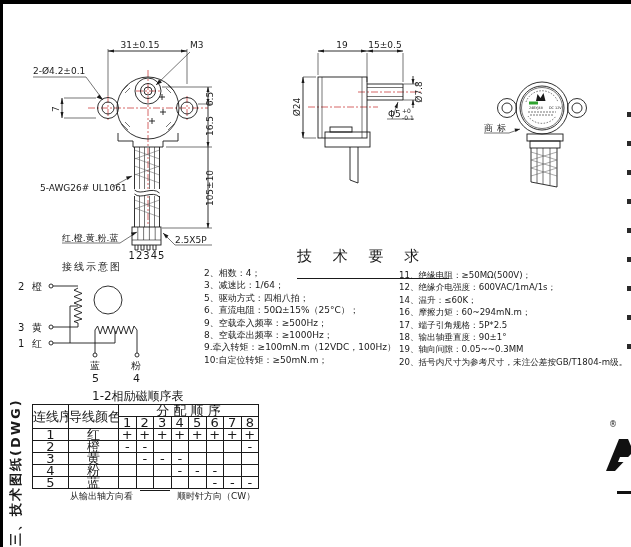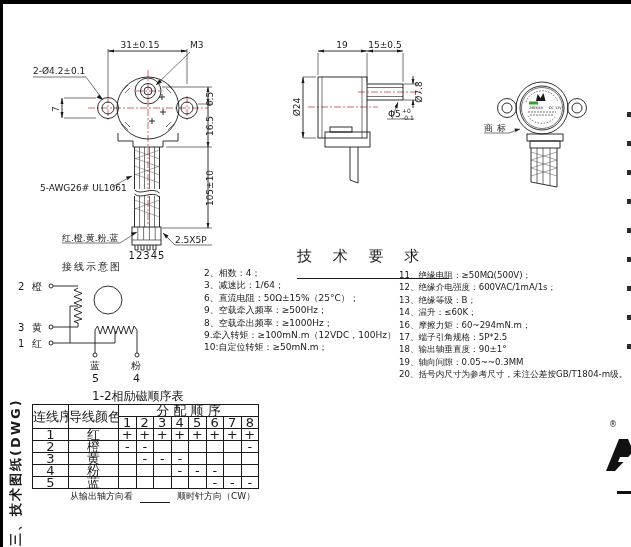--- a/index.html
+++ b/index.html
@@ -10,21 +10,21 @@
           font-size:13px;font-weight:bold;letter-spacing:2px}
   .req-title{font-size:15px;letter-spacing:8px;white-space:nowrap;
              border-bottom:1.5px solid #1a1a1a;padding-bottom:12px}
   .req-list div{height:12.4px;line-height:12.4px;white-space:nowrap}
   #req-left{font-size:9px}
   #req-right{font-size:8.6px}
   .tbl-title{font-size:12px;white-space:nowrap}
   table.seq{border-collapse:collapse;table-layout:fixed;font-size:13px}
   table.seq td,table.seq th{border:1px solid #1a1a1a;text-align:center;padding:0;
        height:11px;line-height:11px;font-weight:normal;overflow:hidden;white-space:nowrap}
-  .tbl-footer{display:flex;align-items:flex-end;gap:7px;font-size:9px;white-space:nowrap}
+  .tbl-footer{display:flex;align-items:flex-start;gap:7px;font-size:9px;white-space:nowrap}
   .dash-line{width:30px;height:0;border-top:1.5px solid #1a1a1a}
   .edge-frag{width:4px;background:repeating-linear-gradient(180deg,#2a2a2a 0 5px,transparent 5px 29px)}
   svg{overflow:visible}
   svg text{font-family:"DejaVu Sans",sans-serif;fill:#1a1a1a}
   .dln{stroke:#1a1a1a;stroke-width:0.9;fill:none}
   .thin{stroke:#1a1a1a;stroke-width:0.6;fill:none}
   .red{stroke:#cc4040;stroke-width:0.8;fill:none;stroke-dasharray:7 2 2 2}
   .hatch{stroke:#555;stroke-width:0.5;fill:none}
   .arr{fill:#1a1a1a;stroke:none}
   .dtxt{font-size:9px}
@@ -221,31 +221,31 @@
     <path class="dln" d="M53,343 H115 V331"></path>
     <path class="dln" d="M95,330 L97.6,326 L100.2,334 L102.8,326 L105.4,334 L108,326 L110.6,334 L113.2,326 L115.8,334 L118.4,326 L121,334 L123.6,326 L126.2,334 L128.8,326 L131.4,334 L134,326 L137,330"></path>
     <path class="dln" d="M95,330 V353 M137,330 V353"></path>
   </svg>
 
   <div class="abs req-title" style="left:297px;top:247px;width:152px">技 术 要 求</div>
 
   <div id="req-left" class="abs req-list" style="left:204px;top:267px">
     <div>2、相数：4；</div>
     <div>3、减速比：1/64；</div>
+    <div>5、驱动方式：四相八拍；</div>
     <div>6、直流电阻：50Ω±15%（25°C）；</div>
     <div>9、空载牵入频率：≥500Hz；</div>
     <div>8、空载牵出频率：≥1000Hz；</div>
     <div>9.牵入转矩：≥100mN.m（12VDC，100Hz）</div>
     <div>10:自定位转矩：≥50mN.m；</div>
   </div>
 
   <div id="req-right" class="abs req-list" style="left:399px;top:269px">
     <div>11、绝缘电阻：≥50MΩ(500V)；</div>
     <div>12、绝缘介电强度：600VAC/1mA/1s；</div>
-    <div>13、绝缘等级：B；</div>
     <div>14、温升：≤60K；</div>
     <div>16、摩擦力矩：60~294mN.m；</div>
     <div>17、端子引角规格：5P*2.5</div>
     <div>18、输出轴垂直度：90±1°</div>
     <div>19、轴向间隙：0.05~~0.3MM</div>
     <div>20、括号内尺寸为参考尺寸，未注公差按GB/T1804-m级。</div>
   </div>
 
   <div class="abs tbl-title" style="left:92px;top:388px">1-2相励磁顺序表</div>
 

